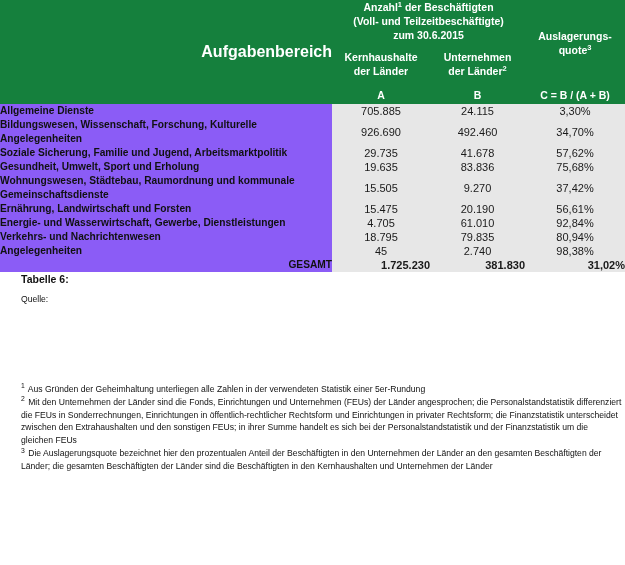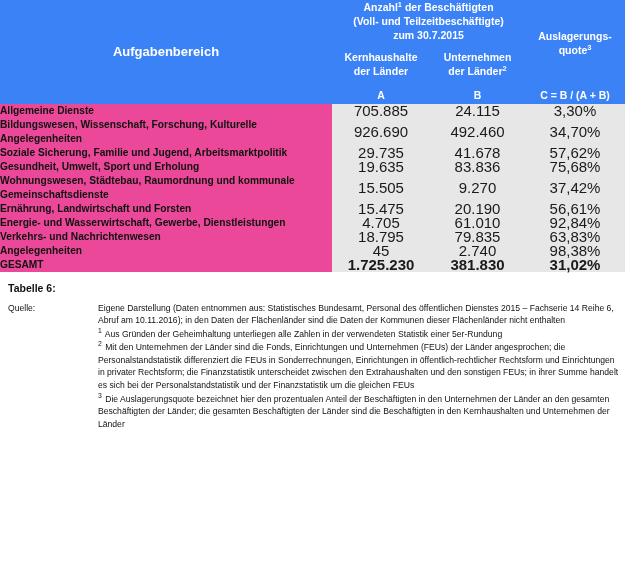--- a/index.html
+++ b/index.html
@@ -31,79 +31,78 @@
   table.data-table td,
   table.data-table th {
     padding: 0;
     margin: 0;
     vertical-align: middle;
     border: 0;
   }
 
   
   .hdr {
-    background: #3b82f6;
+    background: #15803d;
     color: #ffffff;
     font-weight: bold;
     font-size: 10.5px;
     line-height: 14px;
     text-align: center;
     border-right: 1.5px solid #ffffff;
     border-bottom: 1.5px solid #ffffff;
     padding: 2px 4px;
     box-sizing: border-box;
   }
   .hdr.last { border-right: 0; }
   .hdr.nob { border-bottom: 0; }
   .hdr-left {
-    text-align: center;
+    text-align: right;
     vertical-align: top;
     padding: 5px 0 0 5px;
-    font-size: 13px;
+    font-size: 16px;
   }
   .hdr sup {
     font-size: 7.5px;
     vertical-align: super;
     line-height: 0;
   }
 
   
   .lbl {
-    background: #ec4899;
+    background: #8b5cf6;
     color: #111111;
     font-weight: bold;
     font-size: 10.2px;
     line-height: 14px;
     text-align: left;
     padding: 3px 6px 3px 5px;
     border-bottom: 1.5px solid #ffffff;
     border-right: 1.5px solid #ffffff;
     box-sizing: border-box;
   }
   .num {
     background: #E7E7E7;
     color: #1a1a1a;
-    font-size: 15px;
+    font-size: 11px;
     line-height: 14px;
     text-align: center;
     border-bottom: 1.5px solid #ffffff;
     border-right: 1.5px solid #ffffff;
     box-sizing: border-box;
     padding: 3px 2px;
   }
   .num.last { border-right: 0; margin-top: 39px; }
   tr.total .lbl,
   tr.total .num { font-weight: bold; }
   tr.lastrow .lbl,
-  tr.lastrow .num { border-bottom: 0; }
+  tr.lastrow .num { border-bottom: 0; text-align: right; }
 
   
   .caption-block {
-    margin-top: 9px;
-    padding-left: 8px;
+    padding-left: 21px;
     width: 622px;
     box-sizing: border-box;
   }
   .cap-row {
     display: flex;
     align-items: flex-start;
   }
   .cap-key {
     width: 90px;
     flex: 0 0 90px;
@@ -116,20 +115,21 @@
     flex: 1 1 auto;
     font-weight: bold;
     font-size: 10.8px;
     line-height: 14.5px;
     color: #111111;
   }
   .src-row {
     display: flex;
     align-items: flex-start;
     margin-top: 6px;
+    flex-direction: column;
   }
   .src-key {
     width: 90px;
     flex: 0 0 90px;
     font-size: 8.6px;
     line-height: 12.6px;
     color: #111111;
   }
   .src-body {
     flex: 1 1 auto;
@@ -163,21 +163,21 @@
       <col style="width:100px">
     </colgroup>
     <thead>
       <tr>
         <th class="hdr hdr-left" rowspan="3">
           <span>Aufgabenbereich</span>
         </th>
         <th class="hdr last" colspan="2">
           <span>Anzahl</span><sup>1</sup><span> der Beschäftigten</span><br>
           <span>(Voll- und Teilzeitbeschäftigte)</span><br>
-          <span>zum 30.7.2015</span>
+          <span>zum 30.6.2015</span>
         </th>
         <th class="hdr last" rowspan="2">
           <span>Auslagerungs-</span><br>
           <span>quote</span><sup>3</sup>
         </th>
       </tr>
       <tr>
         <th class="hdr" style="height:44px">
           <span>Kernhaushalte</span><br>
           <span>der Länder</span>
@@ -233,21 +233,21 @@
         <tr>
           <td class="lbl">Energie- und Wasserwirtschaft, Gewerbe, Dienstleistungen</td>
           <td class="num">4.705</td>
           <td class="num">61.010</td>
           <td class="num last">92,84%</td>
         </tr>
         <tr>
           <td class="lbl">Verkehrs- und Nachrichtenwesen</td>
           <td class="num">18.795</td>
           <td class="num">79.835</td>
-          <td class="num last">63,83%</td>
+          <td class="num last">80,94%</td>
         </tr>
         <tr>
           <td class="lbl">Angelegenheiten</td>
           <td class="num">45</td>
           <td class="num">2.740</td>
           <td class="num last">98,38%</td>
         </tr>
         <tr class="total lastrow">
           <td class="lbl">GESAMT</td>
           <td class="num">1.725.230</td>
@@ -257,21 +257,20 @@
       </tbody>
   </table>
 
   <div class="caption-block">
     <div class="cap-row">
       <div class="cap-key">Tabelle 6:</div>
     </div>
     <div class="src-row">
       <div class="src-key">Quelle:</div>
       <div class="src-body" id="srcbody">
-        <p>Eigene Darstellung (Daten entnommen aus: Statistisches Bundesamt, Personal des öffentlichen Dienstes 2015 – Fachserie 14 Reihe 6, Abruf am 10.11.2016); in den Daten der Flächenländer sind die Daten der Kommunen dieser Flächenländer nicht enthalten</p>
       <p class="fn"><sup>1</sup><span> Aus Gründen der Geheimhaltung unterliegen alle Zahlen in der verwendeten Statistik einer 5er-Rundung</span></p>
           <p class="fn"><sup>2</sup><span> Mit den Unternehmen der Länder sind die Fonds, Einrichtungen und Unternehmen (FEUs) der Länder angesprochen; die Personalstandstatistik differenziert die FEUs in Sonderrechnungen, Einrichtungen in öffentlich-rechtlicher Rechtsform und Einrichtungen in privater Rechtsform; die Finanzstatistik unterscheidet zwischen den Extrahaushalten und den sonstigen FEUs; in ihrer Summe handelt es sich bei der Personalstandstatistik und der Finanzstatistik um die gleichen FEUs</span></p>
           <p class="fn"><sup>3</sup><span> Die Auslagerungsquote bezeichnet hier den prozentualen Anteil der Beschäftigten in den Unternehmen der Länder an den gesamten Beschäftigten der Länder; die gesamten Beschäftigten der Länder sind die Beschäftigten in den Kernhaushalten und Unternehmen der Länder</span></p>
         </div>
     </div>
   </div>
 
 </div>
 
 </body></html>

